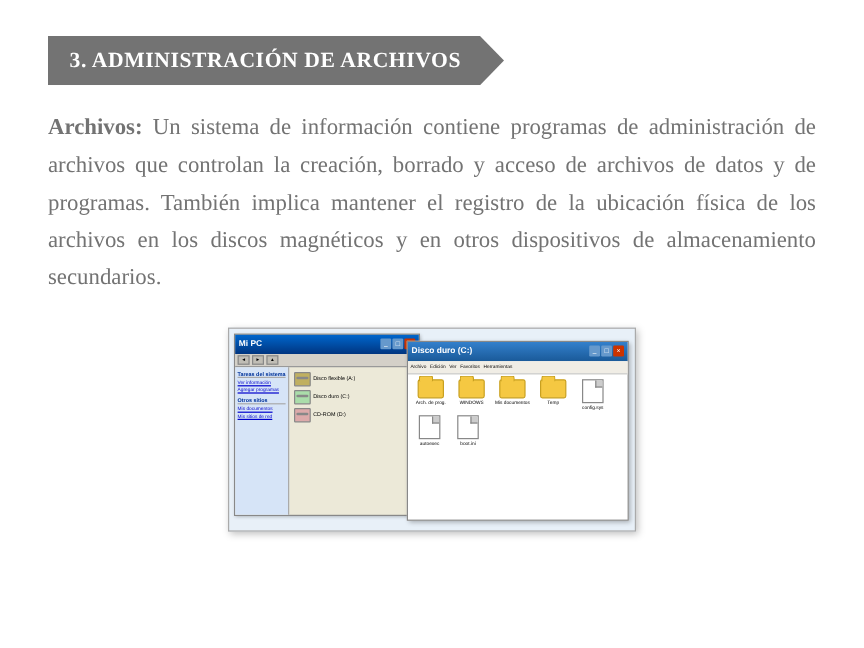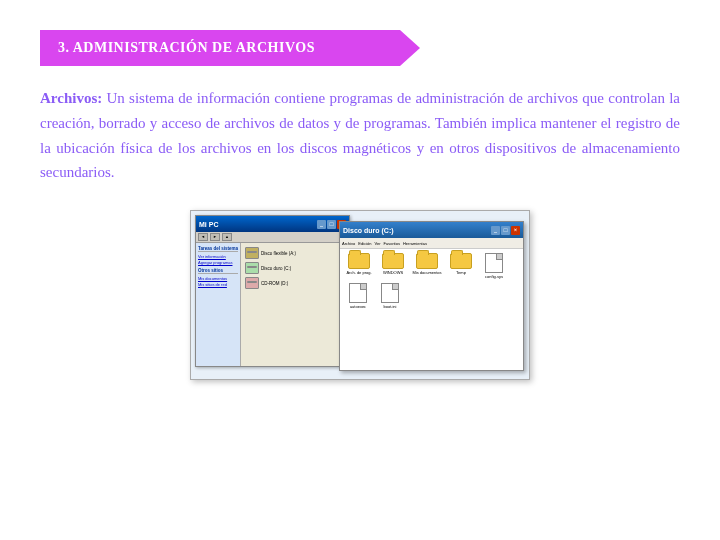--- a/index.html
+++ b/index.html
@@ -21,36 +21,36 @@
       width: 720px;
       height: 540px;
       background: #ffffff;
       padding: 30px 40px 20px 40px;
       display: flex;
       flex-direction: column;
       gap: 20px;
     }
 
     .header-arrow {
-      background: #d946ef;
+      background: #737373;
       color: #ffffff;
       padding: 10px 20px 10px 18px;
-      font-size: 14px;
+      font-size: 18px;
       font-weight: bold;
       letter-spacing: 0.5px;
       position: relative;
       display: inline-block;
       clip-path: polygon(0 0, calc(100% - 20px) 0, 100% 50%, calc(100% - 20px) 100%, 0 100%);
       width: 380px;
     }
 
     .content-text {
-      font-size: 15px;
+      font-size: 19px;
       line-height: 1.65;
-      color: #8b5cf6;
+      color: #737373;
       text-align: justify;
     }
 
     .content-text .label-bold {
       font-weight: bold;
     }
 
     .screenshot-container {
       display: flex;
       justify-content: center;

